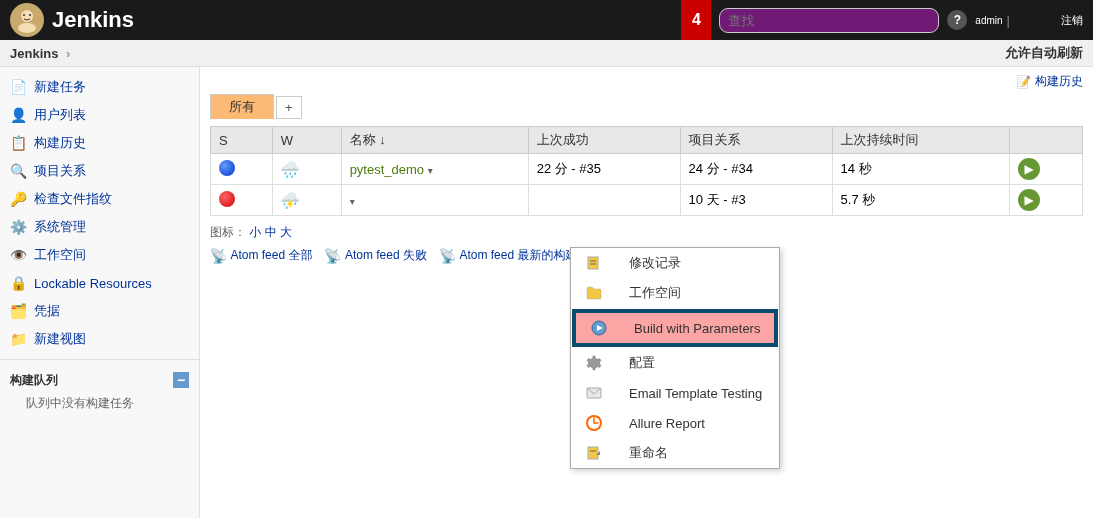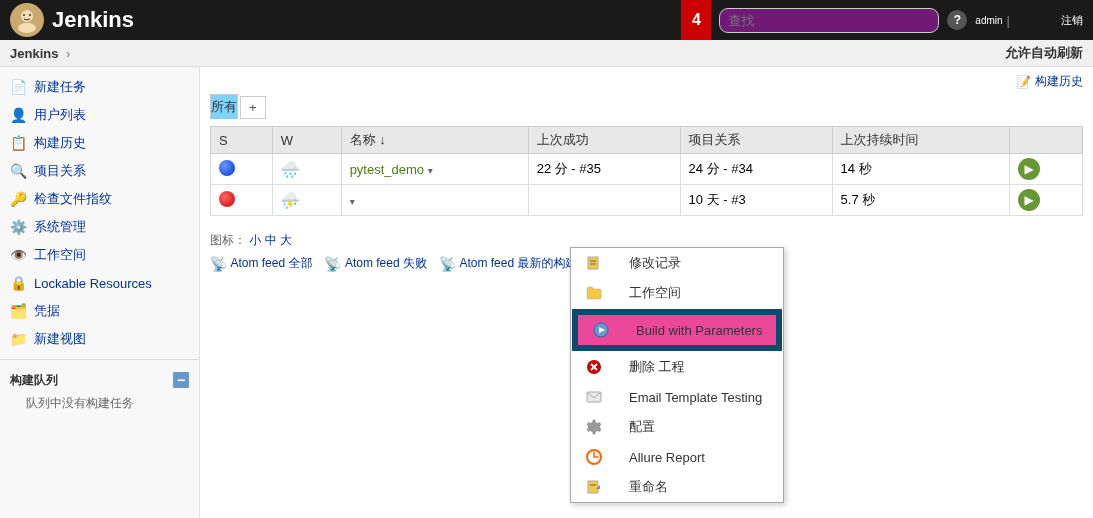--- a/index.html
+++ b/index.html
@@ -183,24 +183,24 @@
       gap: 4px;
     }
 
     
     .tabs-row {
       display: flex;
       align-items: center;
       margin-bottom: 6px;
     }
     .tab-active {
-      background: #7dd3fc;
+      background: #fdba74;
       border: 1px solid #ccc;
       border-bottom: 1px solid #fff;
-      padding: 3px 0;
+      padding: 3px 18px;
       font-size: 13px;
       color: #333;
     }
     .tab-add {
       background: none;
       border: 1px solid #ccc;
       padding: 3px 8px;
       font-size: 13px;
       cursor: pointer;
       color: #555;
@@ -238,21 +238,21 @@
       display: inline-block;
     }
     .weather-icon {
       font-size: 16px;
     }
 
     .job-name-link { color: #4d7c0f; text-decoration: none; }
 
     
     .icon-sizes {
-      margin-top: 16px;
+      margin-top: 8px;
       font-size: 12px;
       color: #666;
     }
     .icon-size-link {
       color: #003399;
       text-decoration: none;
       font-size: 12px;
     }
 
     
@@ -289,22 +289,22 @@
     .context-menu-item {
       display: flex;
       align-items: center;
       gap: 26px;
       padding: 6px 14px;
       cursor: pointer;
       font-size: 13px;
       color: #333;
     }
     .context-menu-item.highlighted {
-      background: #ec4899;
-      border: 6px solid #0c4a6e;
+      background: #fca5a5;
+      border: 4px solid #0c4a6e;
       margin: 1px;
     }
     .context-menu-icon {
       width: 18px;
       height: 18px;
       display: flex;
       align-items: center;
       justify-content: center;
       font-size: 14px;
       flex-shrink: 0;
@@ -523,44 +523,34 @@
           <svg width="16" height="16" viewBox="0 0 16 16">
               <circle cx="8" cy="8" r="7" fill="#6699cc" stroke="#3366aa" stroke-width="1"></circle>
               <polygon points="6,5 12,8 6,11" fill="#fff"></polygon>
             </svg>
         </div>
         <span>Build with Parameters</span>
       </div>
       <div class="context-menu-item">
         <div class="context-menu-icon">
           <svg width="16" height="16" viewBox="0 0 16 16">
-              <circle cx="8" cy="8" r="7" fill="#cc0000"></circle>
-              <line x1="5" y1="5" x2="11" y2="11" stroke="#fff" stroke-width="2"></line>
-              <line x1="11" y1="5" x2="5" y2="11" stroke="#fff" stroke-width="2"></line>
-            </svg>
-        </div>
-        <span>删除 工程</span>
+              <circle cx="8" cy="8" r="3" fill="#aaa"></circle>
+              <path d="M7 1 L9 1 L9 3 Q10.5 3.5 11.5 4.5 L13.5 3.5 L15 5.5 L13.5 7 Q14 8 13.5 9 L15 10.5 L13.5 12.5 L11.5 11.5 Q10.5 12.5 9 13 L9 15 L7 15 L7 13 Q5.5 12.5 4.5 11.5 L2.5 12.5 L1 10.5 L2.5 9 Q2 8 2.5 7 L1 5.5 L2.5 3.5 L4.5 4.5 Q5.5 3.5 7 3 Z" fill="#999" stroke="#777" stroke-width="0.5"></path>
+            </svg>
+        </div>
+        <span>配置</span>
       </div>
       <div class="context-menu-item">
         <div class="context-menu-icon">
           <svg width="16" height="16" viewBox="0 0 16 16">
               <rect x="1" y="3" width="14" height="10" rx="1" fill="#e8e8e8" stroke="#aaa" stroke-width="1"></rect>
               <polyline points="1,3 8,9 15,3" stroke="#aaa" stroke-width="1" fill="none"></polyline>
             </svg>
         </div>
         <span>Email Template Testing</span>
-      </div>
-      <div class="context-menu-item">
-        <div class="context-menu-icon">
-          <svg width="16" height="16" viewBox="0 0 16 16">
-              <circle cx="8" cy="8" r="3" fill="#aaa"></circle>
-              <path d="M7 1 L9 1 L9 3 Q10.5 3.5 11.5 4.5 L13.5 3.5 L15 5.5 L13.5 7 Q14 8 13.5 9 L15 10.5 L13.5 12.5 L11.5 11.5 Q10.5 12.5 9 13 L9 15 L7 15 L7 13 Q5.5 12.5 4.5 11.5 L2.5 12.5 L1 10.5 L2.5 9 Q2 8 2.5 7 L1 5.5 L2.5 3.5 L4.5 4.5 Q5.5 3.5 7 3 Z" fill="#999" stroke="#777" stroke-width="0.5"></path>
-            </svg>
-        </div>
-        <span>配置</span>
       </div>
       <div class="context-menu-item">
         <div class="context-menu-icon">
           <svg width="16" height="16" viewBox="0 0 16 16">
               <circle cx="8" cy="8" r="7" fill="none" stroke="#ff6600" stroke-width="2"></circle>
               <path d="M8 3 L8 8 L12 8" stroke="#ff6600" stroke-width="1.5" fill="none" stroke-linecap="round"></path>
             </svg>
         </div>
         <span>Allure Report</span>
       </div>

